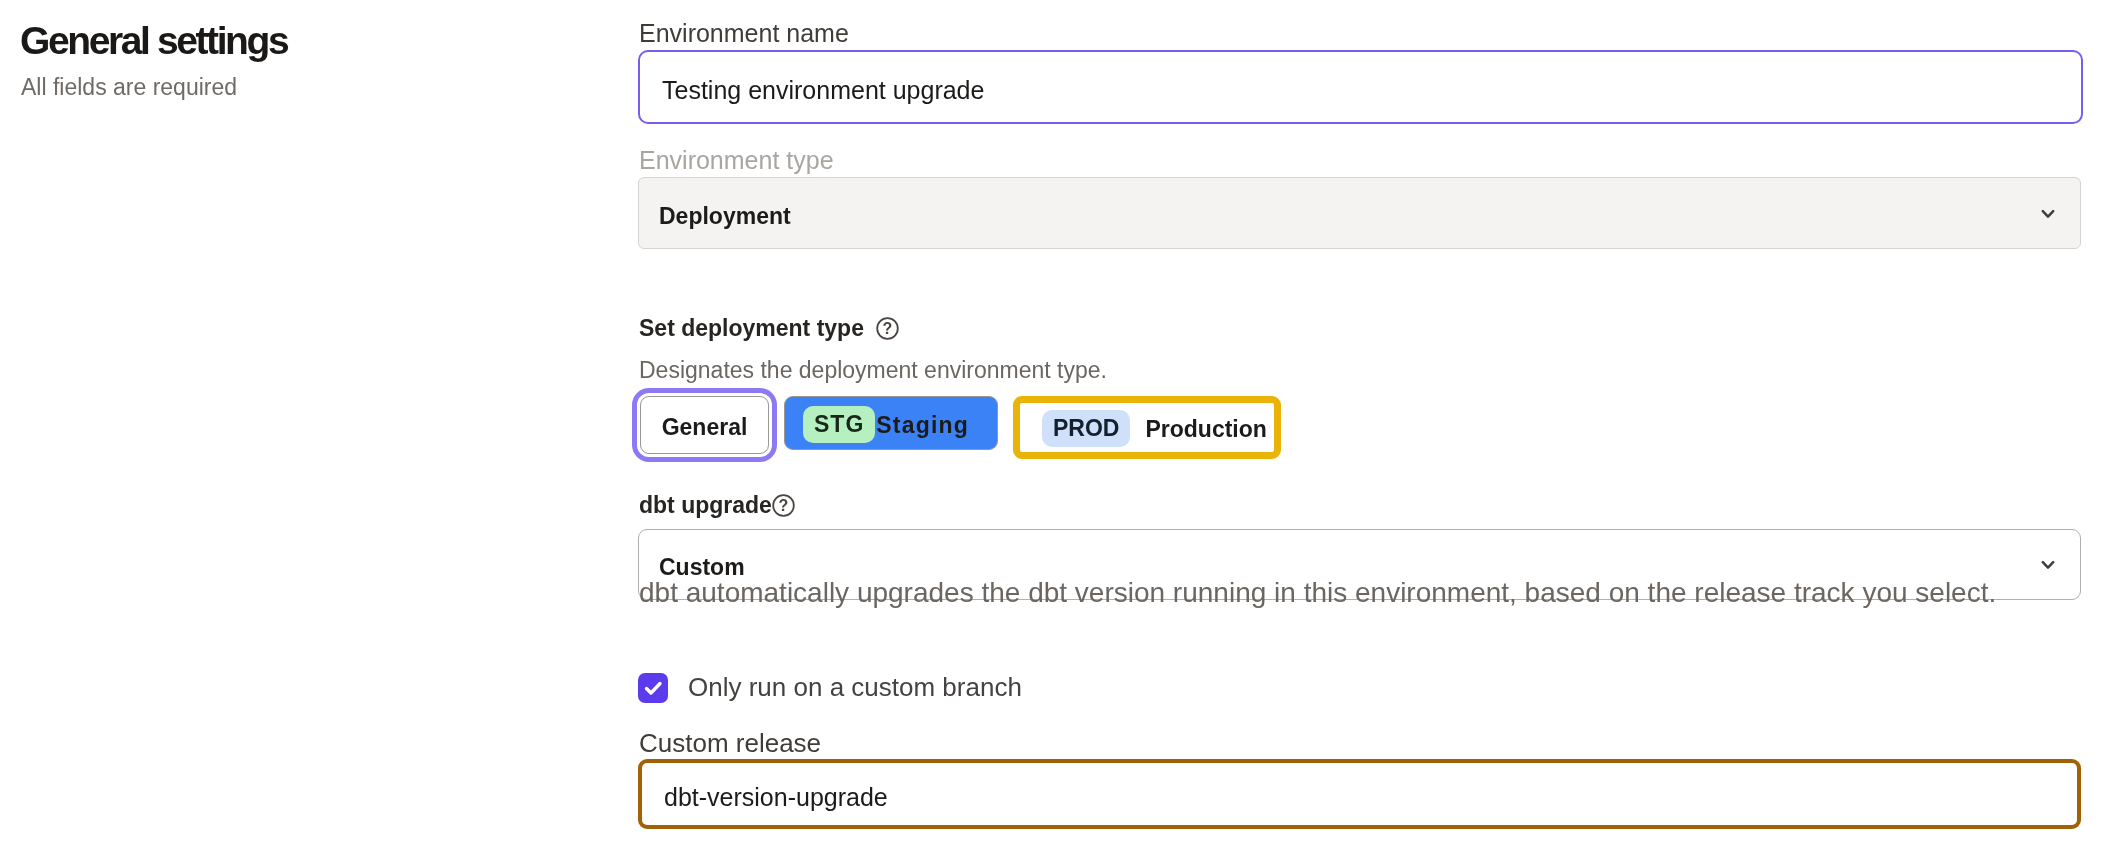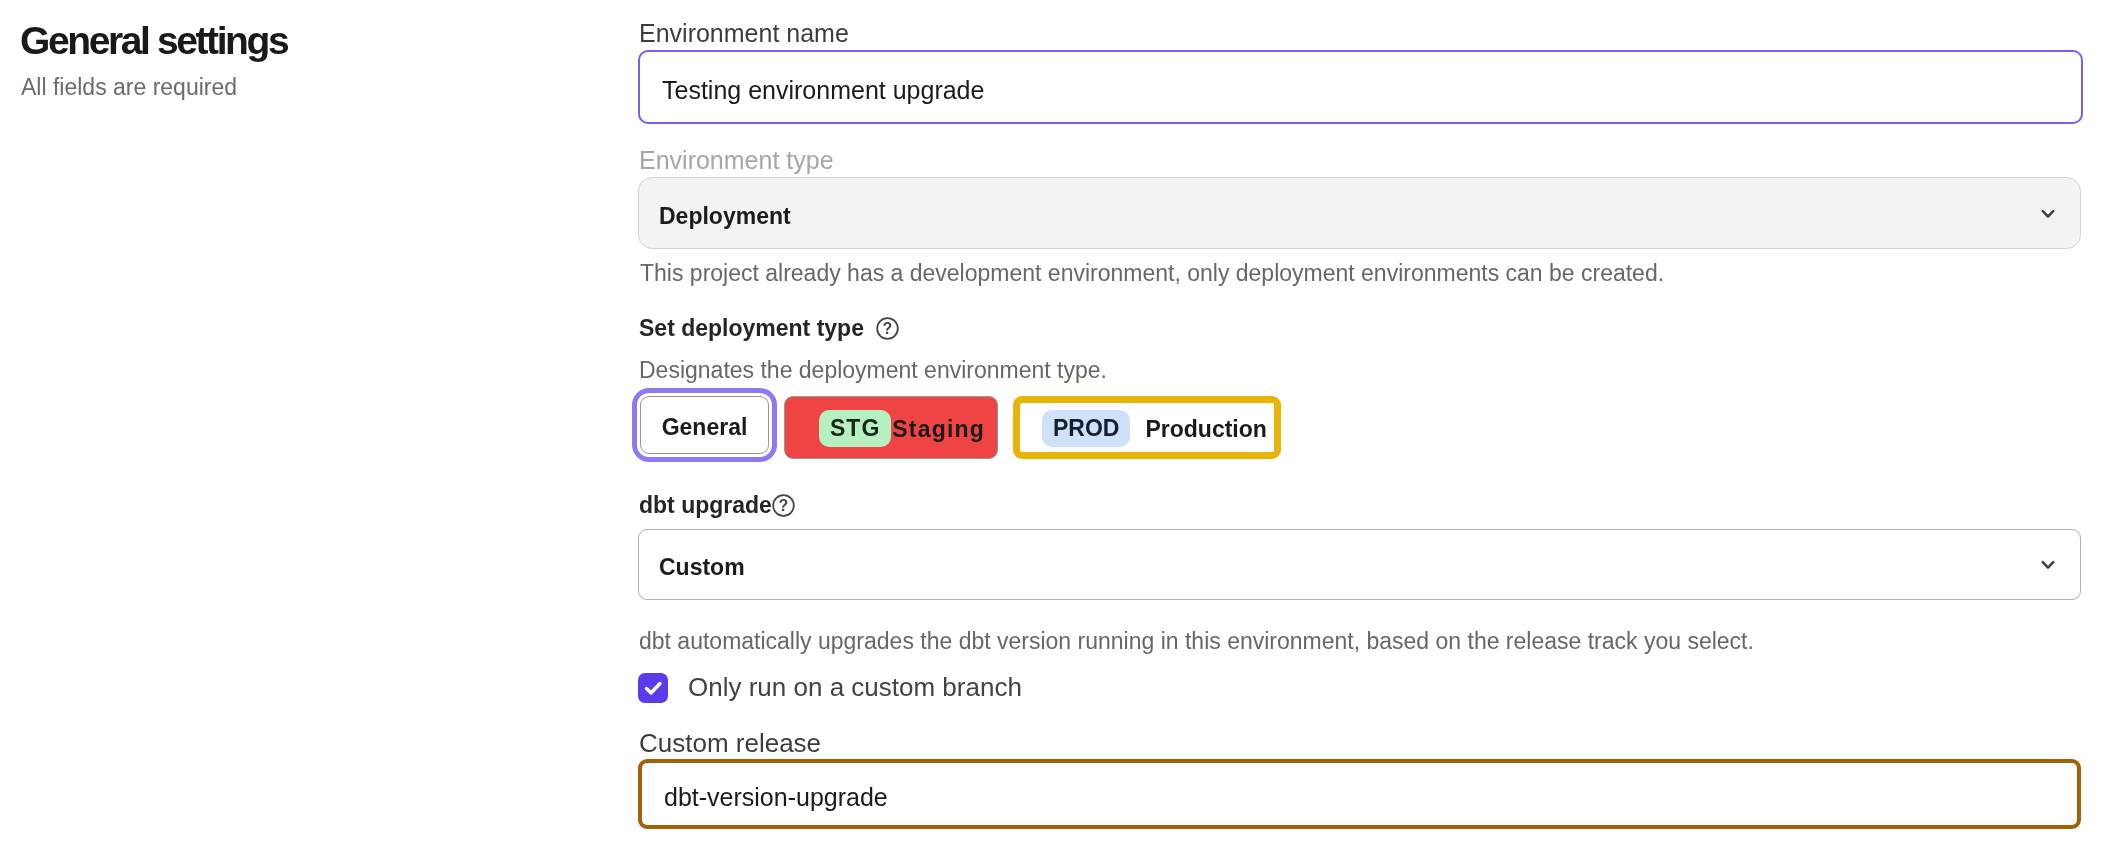--- a/index.html
+++ b/index.html
@@ -14,59 +14,58 @@
 
   <div class="abs" style="left:20px; top:21px; font-size:39px; font-weight:700; letter-spacing:-2.4px; color:#1a1917;">General settings</div>
   <div class="abs" style="left:21px; top:76px; font-size:23px; color:#6e6a66;">All fields are required</div>
 
   <div class="abs" style="left:639px; top:21px; font-size:25px; color:#403c38;">Environment name</div>
   <div class="ctrl" style="left:638px; top:50px; width:1445px; height:74px; border:2px solid #7b5cf2; border-radius:10px; background:#fff; padding-left:22px;">
     <span style="font-size:25px; color:#1c1b19; position:relative; top:3px;">Testing environment upgrade</span>
   </div>
 
   <div class="abs" style="left:639px; top:148px; font-size:25px; color:#a9a5a1;">Environment type</div>
-  <div class="ctrl" style="left:638px; top:177px; width:1443px; height:72px; border:1px solid #d7d4d0; border-radius:14px; background:#f4f3f1; padding-left:20px;">
+  <div class="ctrl" style="left:638px; top:177px; width:1443px; height:72px; border:1px solid #d7d4d0; border-radius:6px; background:#f4f3f1; padding-left:20px;">
     <span style="font-size:23px; font-weight:700; color:#1c1b19; position:relative; top:3px;">Deployment</span>
     <svg style="position:absolute; right:24px; top:31px;" width="16" height="10" viewBox="0 0 16 10">
         <path d="M2.8 2.2 L8 7.6 L13.2 2.2" fill="none" stroke="#403e3c" stroke-width="2.5" stroke-linecap="round" stroke-linejoin="round"></path>
       </svg>
   </div>
-  <div class="abs" style="left:640px; top:262px; font-size:23px; color:#6b6661;">This project already has a development environment, only deployment environments can be created.</div>
 
   <div class="abs" style="left:639px; top:317px; font-size:23px; font-weight:700; color:#272522;">Set deployment type</div>
   <svg class="abs" style="left:876px; top:317px;" width="23" height="23" viewBox="0 0 23 23">
     <circle cx="11.5" cy="11.5" r="10.3" fill="none" stroke="#4a4542" stroke-width="1.8"></circle>
     <text x="11.5" y="17.2" font-size="16" font-weight="700" fill="#4a4542" text-anchor="middle" font-family="Liberation Sans">?</text>
   </svg>
   <div class="abs" style="left:639px; top:359px; font-size:23px; color:#6b6661;">Designates the deployment environment type.</div>
 
   <div class="ctrl" style="left:640px; top:396px; width:129px; height:58px; border:1px solid #9a9692; border-radius:9px; background:#fff; justify-content:center; box-shadow:0 0 0 3px #ffffff, 0 0 0 8px #8d79f4;">
     <span style="font-size:23px; font-weight:700; color:#1c1b19; position:relative; top:2px;">General</span>
   </div>
-  <div class="ctrl" style="left:784px; top:396px; width:214px; height:63px; border:1px solid #9a9692; border-radius:9px; background:#ef4444; padding-left:34px;">
+  <div class="ctrl" style="left:784px; top:396px; width:214px; height:54px; border:1px solid #9a9692; border-radius:9px; background:#3b82f6; padding-left:18px;">
     <span style="display:inline-flex; align-items:center; justify-content:center; height:37px; padding:0 11px; background:#b6efc0; border-radius:10px; font-size:23px; font-weight:700; color:#17271a; position:relative; top:1px; letter-spacing:1px;">STG</span>
     <span style="margin-left:1px; font-size:23px; font-weight:700; color:#1c1b19; position:relative; top:2px; letter-spacing:1.2px;">Staging</span>
   </div>
   <div class="ctrl" style="left:1013px; top:396px; width:268px; height:63px; border:7px solid #eab308; border-radius:9px; background:#fff; padding-left:22px;">
     <span style="display:inline-flex; align-items:center; justify-content:center; height:37px; padding:0 11px; background:#cee0fa; border-radius:10px; font-size:23px; font-weight:700; color:#15202e; position:relative; top:1px;">PROD</span>
     <span style="margin-left:15px; font-size:23px; font-weight:700; color:#1c1b19; position:relative; top:2px;">Production</span>
   </div>
 
   <div class="abs" style="left:639px; top:494px; font-size:23px; font-weight:700; color:#272522;">dbt upgrade</div>
   <svg class="abs" style="left:772px; top:494px;" width="23" height="23" viewBox="0 0 23 23">
     <circle cx="11.5" cy="11.5" r="10.3" fill="none" stroke="#4a4542" stroke-width="1.8"></circle>
     <text x="11.5" y="17.2" font-size="16" font-weight="700" fill="#4a4542" text-anchor="middle" font-family="Liberation Sans">?</text>
   </svg>
   <div class="ctrl" style="left:638px; top:529px; width:1443px; height:71px; border:1px solid #b3afab; border-radius:9px; background:#fff; padding-left:20px;">
     <span style="font-size:23px; font-weight:700; color:#1c1b19; position:relative; top:3px;">Custom</span>
     <svg style="position:absolute; right:24px; top:30px;" width="16" height="10" viewBox="0 0 16 10">
         <path d="M2.8 2.2 L8 7.6 L13.2 2.2" fill="none" stroke="#403e3c" stroke-width="2.5" stroke-linecap="round" stroke-linejoin="round"></path>
       </svg>
   </div>
-  <div class="abs" style="left:639px; top:630px; font-size:23px; color:#6b6661;">dbt automatically upgrades the dbt version running in this environment, based on the release track you select.</div>
+  <div class="abs" style="left:639px; top:579px; font-size:28px; color:#6b6661;">dbt automatically upgrades the dbt version running in this environment, based on the release track you select.</div>
 
   <div class="ctrl" style="left:638px; top:673px; width:30px; height:30px; background:#5b3beb; border-radius:7px; justify-content:center;">
     <svg width="19" height="15" viewBox="0 0 19 15">
         <path d="M2.5 7.5 L7 12 L16 2.5" fill="none" stroke="#ffffff" stroke-width="3.4" stroke-linecap="round" stroke-linejoin="round"></path>
       </svg>
   </div>
   <div class="abs" style="left:688px; top:674px; font-size:26px; color:#454240;">Only run on a custom branch</div>
 
   <div class="abs" style="left:639px; top:730px; font-size:26px; color:#403c38;">Custom release</div>
   <div class="ctrl" style="left:638px; top:759px; width:1443px; height:70px; border:4px solid #a16207; border-radius:9px; background:#fff; padding-left:22px;">

